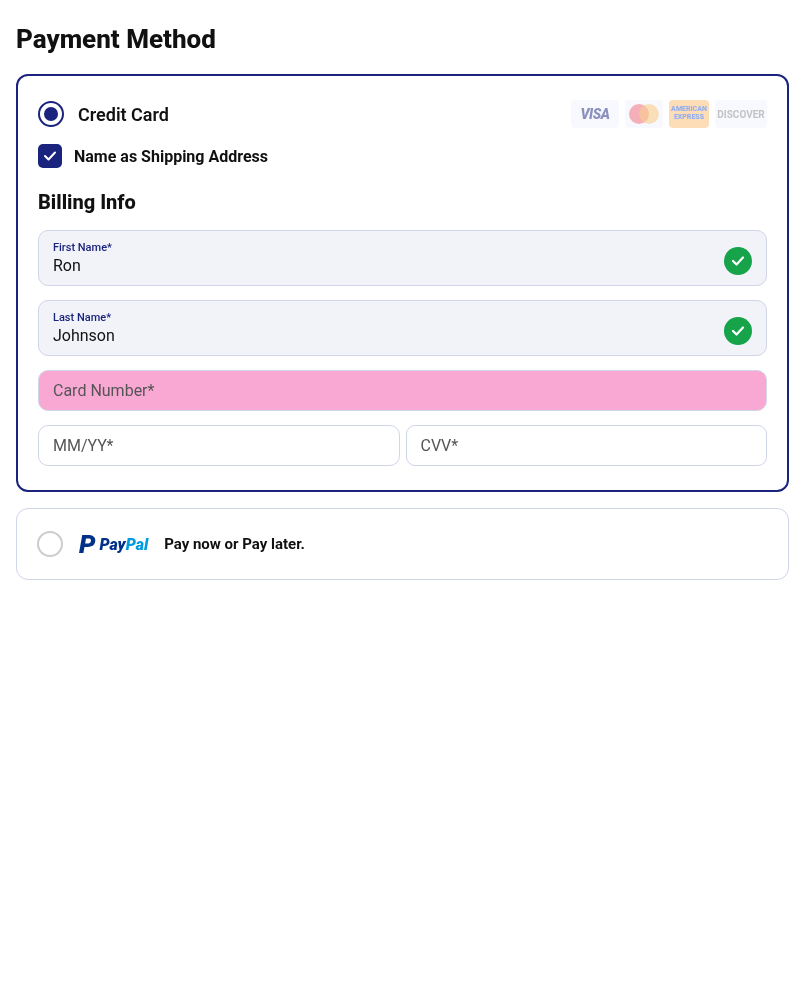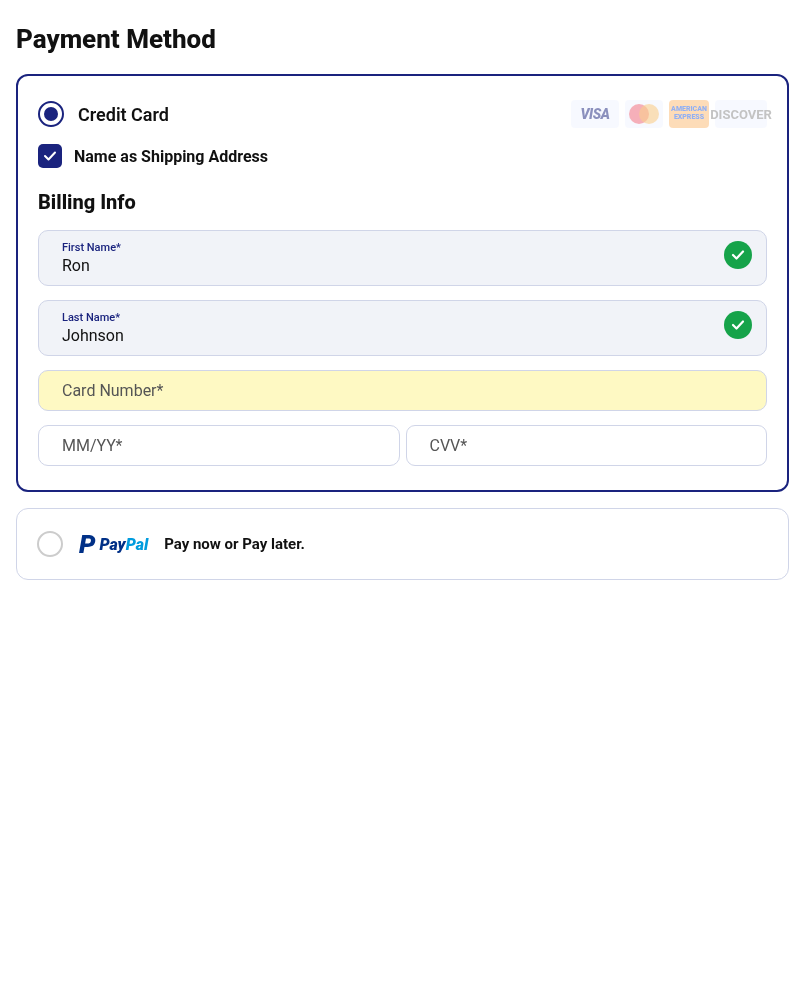--- a/index.html
+++ b/index.html
@@ -130,21 +130,21 @@
       font-size: 7px;
       font-weight: 900;
       text-align: center;
       width: 40px;
       line-height: 1.1;
     }
 
     .discover-logo {
       background: #f0f4ff;
       color: #888;
-      font-size: 13px;
+      font-size: 10px;
       font-weight: 700;
       width: 52px;
       text-align: center;
     }
 
     
     .checkbox-row {
       display: flex;
       align-items: center;
       gap: 12px;
@@ -184,23 +184,23 @@
 
     
     .field-group {
       margin-bottom: 14px;
     }
 
     .field-wrapper {
       background: #f1f3f8;
       border: 1.5px solid #d0d5e8;
       border-radius: 10px;
-      padding: 10px 14px 10px 23px;
-      display: flex;
-      align-items: flex-start;
+      padding: 10px 14px 10px 14px;
+      display: flex;
+      align-items: flex-end;
       justify-content: space-between;
       position: relative;
     }
 
     .field-inner {
       flex: 1;
     }
 
     .field-label {
       font-size: 11px;
@@ -360,21 +360,21 @@
       </div>
       <div class="check-icon">
         <svg viewBox="0 0 16 16" fill="none" xmlns="http://www.w3.org/2000/svg">
           <path d="M3 8L6.5 11.5L13 4.5" stroke="white" stroke-width="2.2" stroke-linecap="round" stroke-linejoin="round"></path>
         </svg>
       </div>
     </div>
   </div>
 
   <div class="field-group">
-    <div class="field-wrapper" style="background:#fef9c3;">
+    <div class="field-wrapper" style="background:#f9a8d4;">
       <div class="field-inner">
         <span class="field-placeholder">Card Number*</span>
       </div>
     </div>
   </div>
 
   <div class="field-row">
     <div class="field-group">
       <div class="field-wrapper" style="background:#fff;">
         <div class="field-inner">

